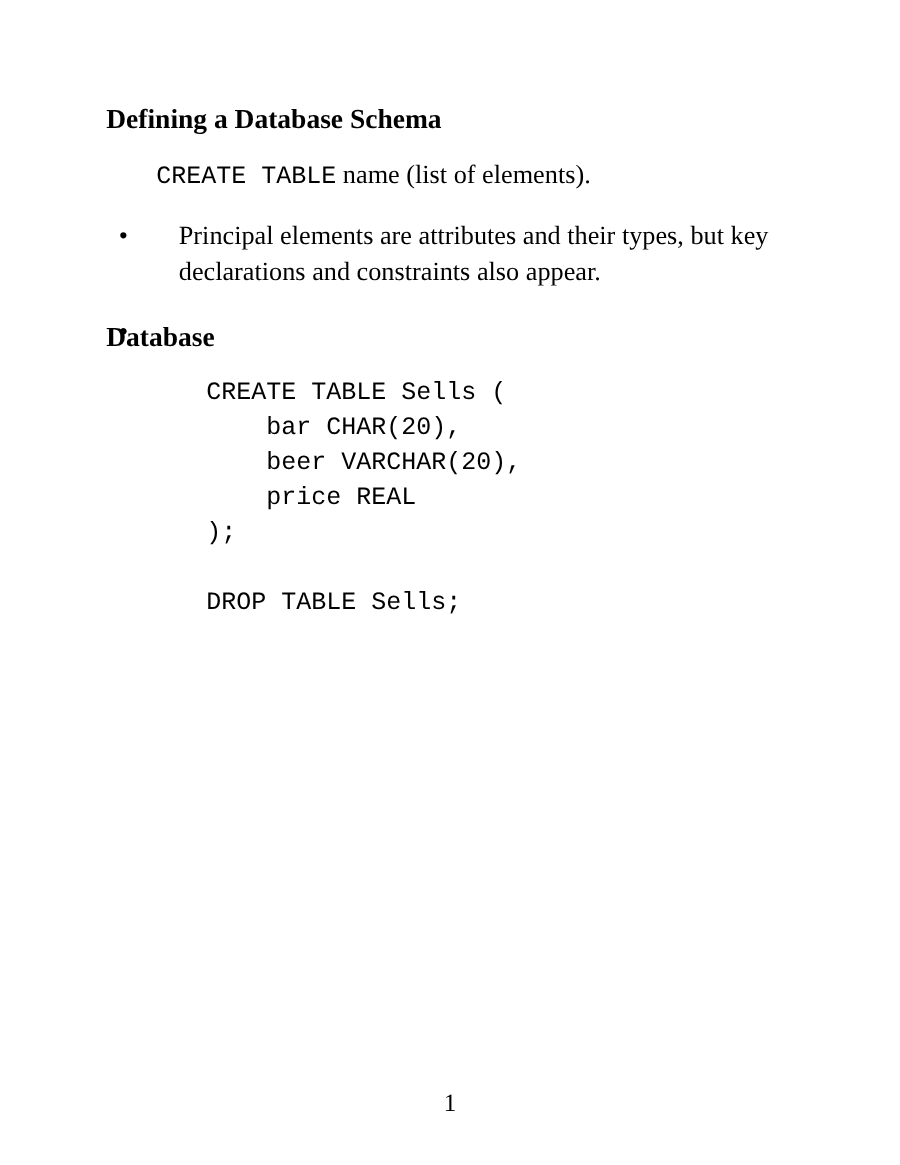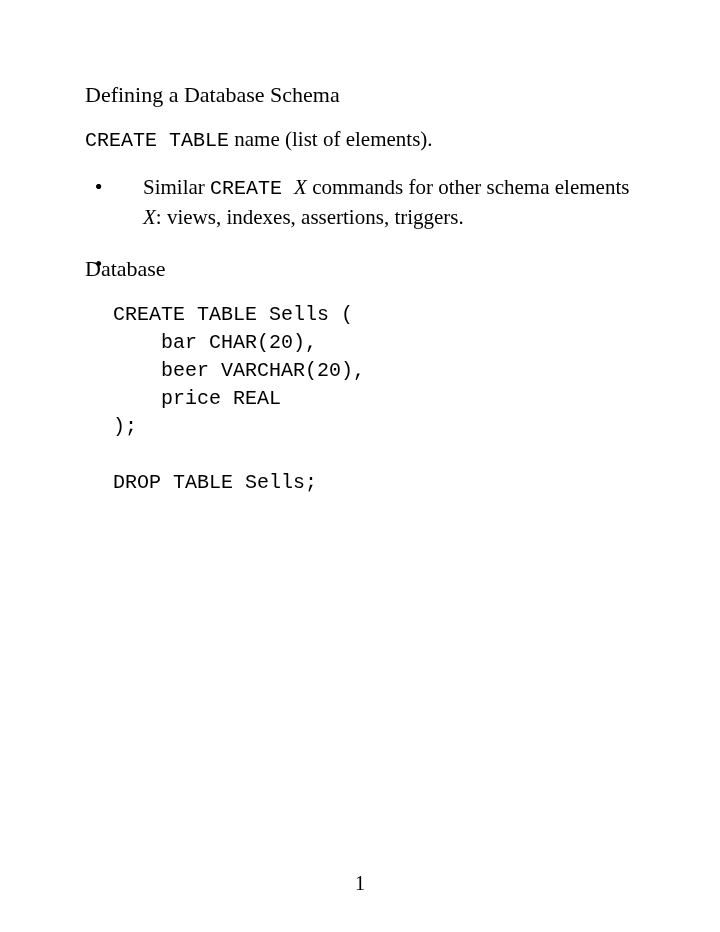--- a/index.html
+++ b/index.html
@@ -8,26 +8,27 @@
       height: 932px;
       background: #fff;
       font-family: "Computer Modern", "Latin Modern", Georgia, serif;
       font-size: 21px;
       line-height: 1.4;
       color: #000;
       padding: 80px 85px 40px 85px;
       position: relative;
     }
     .heading {
-      font-weight: normal;
+      font-weight: bold;
       font-size: 22px;
       margin-bottom: 14px;
     }
     .intro-line {
       margin-bottom: 18px;
+      margin-left: 40px;
     }
     .tt {
       font-family: "Courier New", Courier, monospace;
       font-size: 20px;
     }
     .it-math { font-style: italic; font-family: "Computer Modern", Georgia, serif; }
     ul {
       list-style: none;
       margin-bottom: 22px;
     }
@@ -40,21 +41,21 @@
     li .bullet {
       position: absolute;
       left: 10px;
       top: 0;
       font-size: 21px;
     }
     .code-block {
       font-family: "Courier New", Courier, monospace;
       font-size: 20px;
       white-space: pre;
-      margin-left: 28px;
+      margin-left: 80px;
       margin-top: 16px;
       line-height: 1.4;
     }
     .page-number {
       position: absolute;
       bottom: 35px;
       left: 0;
       width: 720px;
       text-align: center;
       font-size: 20px;
@@ -65,24 +66,24 @@
 
 <div class="heading">Defining a Database Schema</div>
 
 <div class="intro-line">
   <span class="tt">CREATE TABLE</span><span> name (list of elements).</span>
 </div>
 
 <ul>
   <li>
     <span class="bullet">•</span>
+    <span><span>Principal elements are attributes and their types, but key declarations and constraints also appear.</span></span>
   </li>
   <li>
     <span class="bullet">•</span>
-    <span><span>Similar </span><span class="tt">CREATE </span><span class="it-math">X</span><span> commands for other schema elements </span><span class="it-math">X</span><span>: views, indexes, assertions, triggers.</span></span>
   </li>
   <li>
     <span class="bullet">•</span>
   </li>
 </ul>
 
 <div class="heading">Database</div>
 
 <div class="code-block">CREATE TABLE Sells (
     bar CHAR(20),

